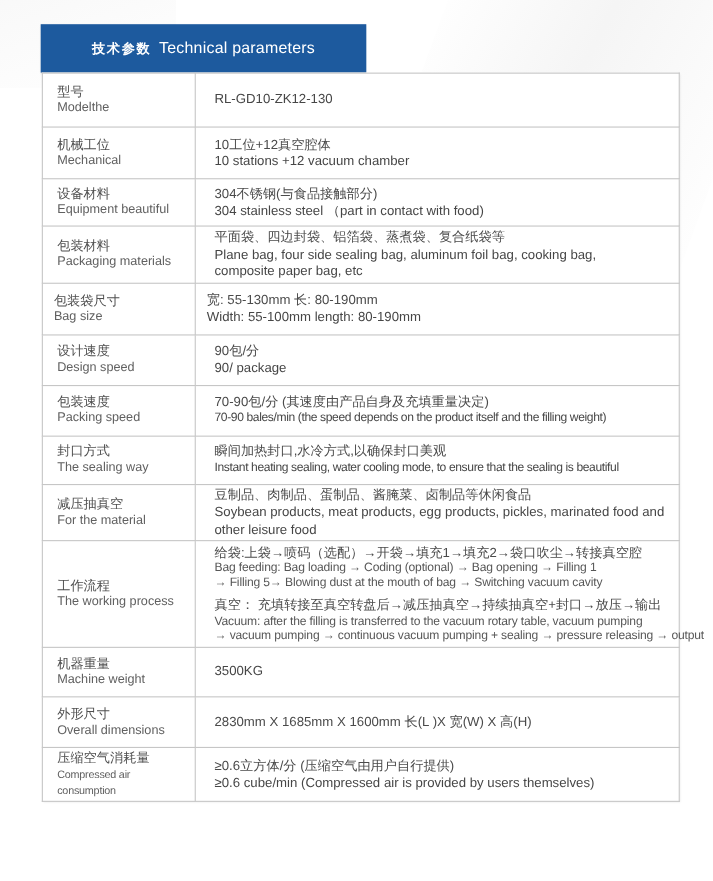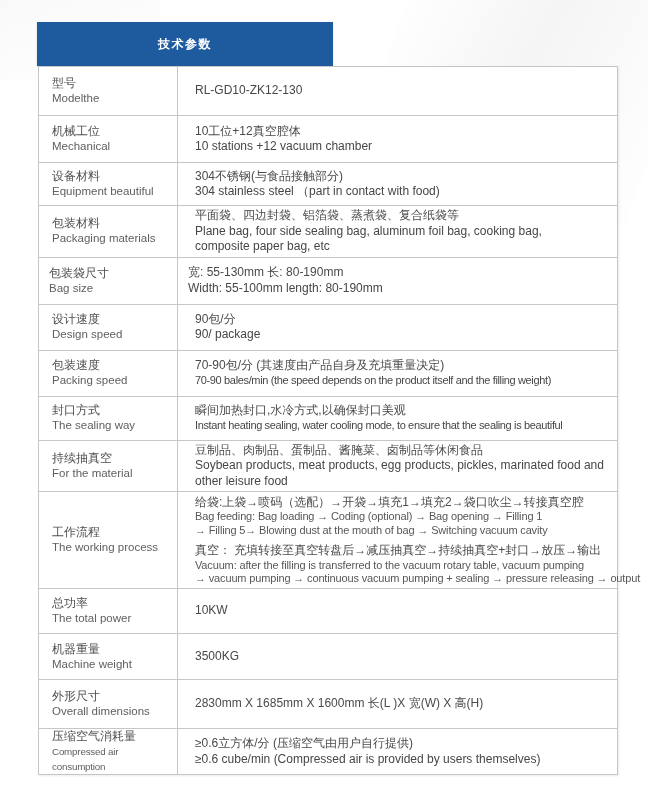--- a/index.html
+++ b/index.html
@@ -69,20 +69,21 @@
   tr:nth-child(14) td{height:42px;}
 </style>
 </head>
 <body>
 
 <div class="bg-band"></div>
 <div class="bg-band2"></div>
 
 <div class="banner">
   <span class="banner-cn">技术参数</span>
+  <span class="banner-en">Technical parameters</span>
 </div>
 
 <table class="params">
   <colgroup>
       <col style="width:139px">
       <col>
     </colgroup>
   <tbody>
 
   <tr>
@@ -168,21 +169,21 @@
       <div class="enl">The sealing way</div>
     </td>
     <td class="vc">
       <div class="v cn">瞬间加热封口,水冷方式,以确保封口美观</div>
       <div class="v ent">Instant heating sealing, water cooling mode, to ensure that the sealing is beautiful</div>
     </td>
   </tr>
 
   <tr>
     <td class="lc">
-      <div class="cnl">持续抽真空</div>
+      <div class="cnl">减压抽真空</div>
       <div class="enl">For the material</div>
     </td>
     <td class="vc">
       <div class="v cn">豆制品、肉制品、蛋制品、酱腌菜、卤制品等休闲食品</div>
       <div class="v">Soybean products, meat products, egg products, pickles, marinated food and</div>
       <div class="v">other leisure food</div>
     </td>
   </tr>
 
   <tr>
@@ -193,29 +194,20 @@
     <td class="vc">
       <div class="v cn">给袋:上袋→喷码（选配）→开袋→填充1→填充2→袋口吹尘→转接真空腔</div>
       <div class="v ens">Bag feeding: Bag loading → Coding (optional) → Bag opening → Filling 1</div>
       <div class="v ens">→ Filling 5→ Blowing dust at the mouth of bag → Switching vacuum cavity</div>
       <div class="v cn gap">真空： 充填转接至真空转盘后→减压抽真空→持续抽真空+封口→放压→输出</div>
       <div class="v ens">Vacuum: after the filling is transferred to the vacuum rotary table, vacuum pumping</div>
       <div class="v ens">→ vacuum pumping → continuous vacuum pumping + sealing → pressure releasing → output</div>
     </td>
   </tr>
 
-  <tr>
-    <td class="lc">
-      <div class="cnl">总功率</div>
-      <div class="enl">The total power</div>
-    </td>
-    <td class="vc">
-      <div class="v">10KW</div>
-    </td>
-  </tr>
 
   <tr>
     <td class="lc">
       <div class="cnl">机器重量</div>
       <div class="enl">Machine weight</div>
     </td>
     <td class="vc">
       <div class="v">3500KG</div>
     </td>
   </tr>

